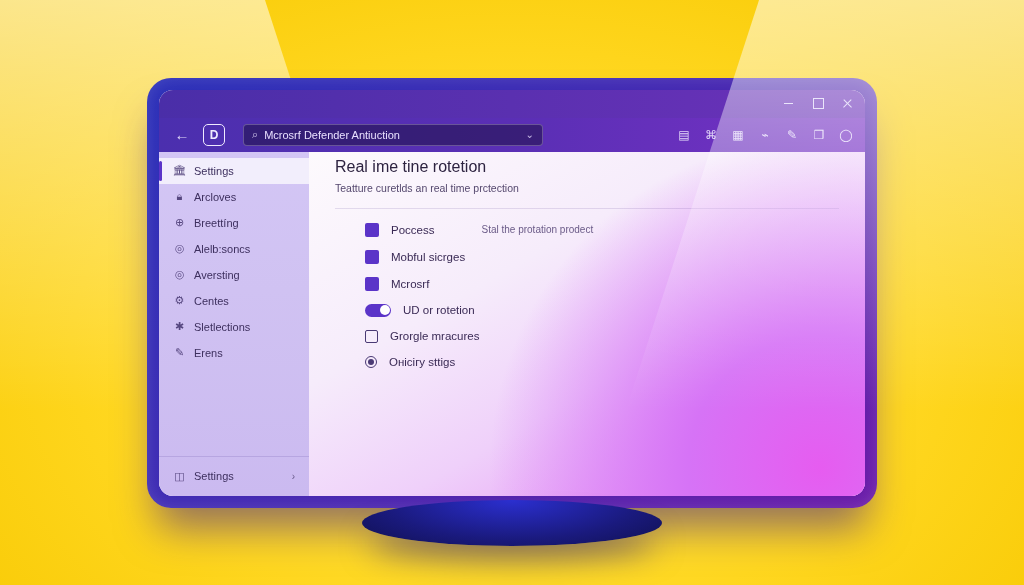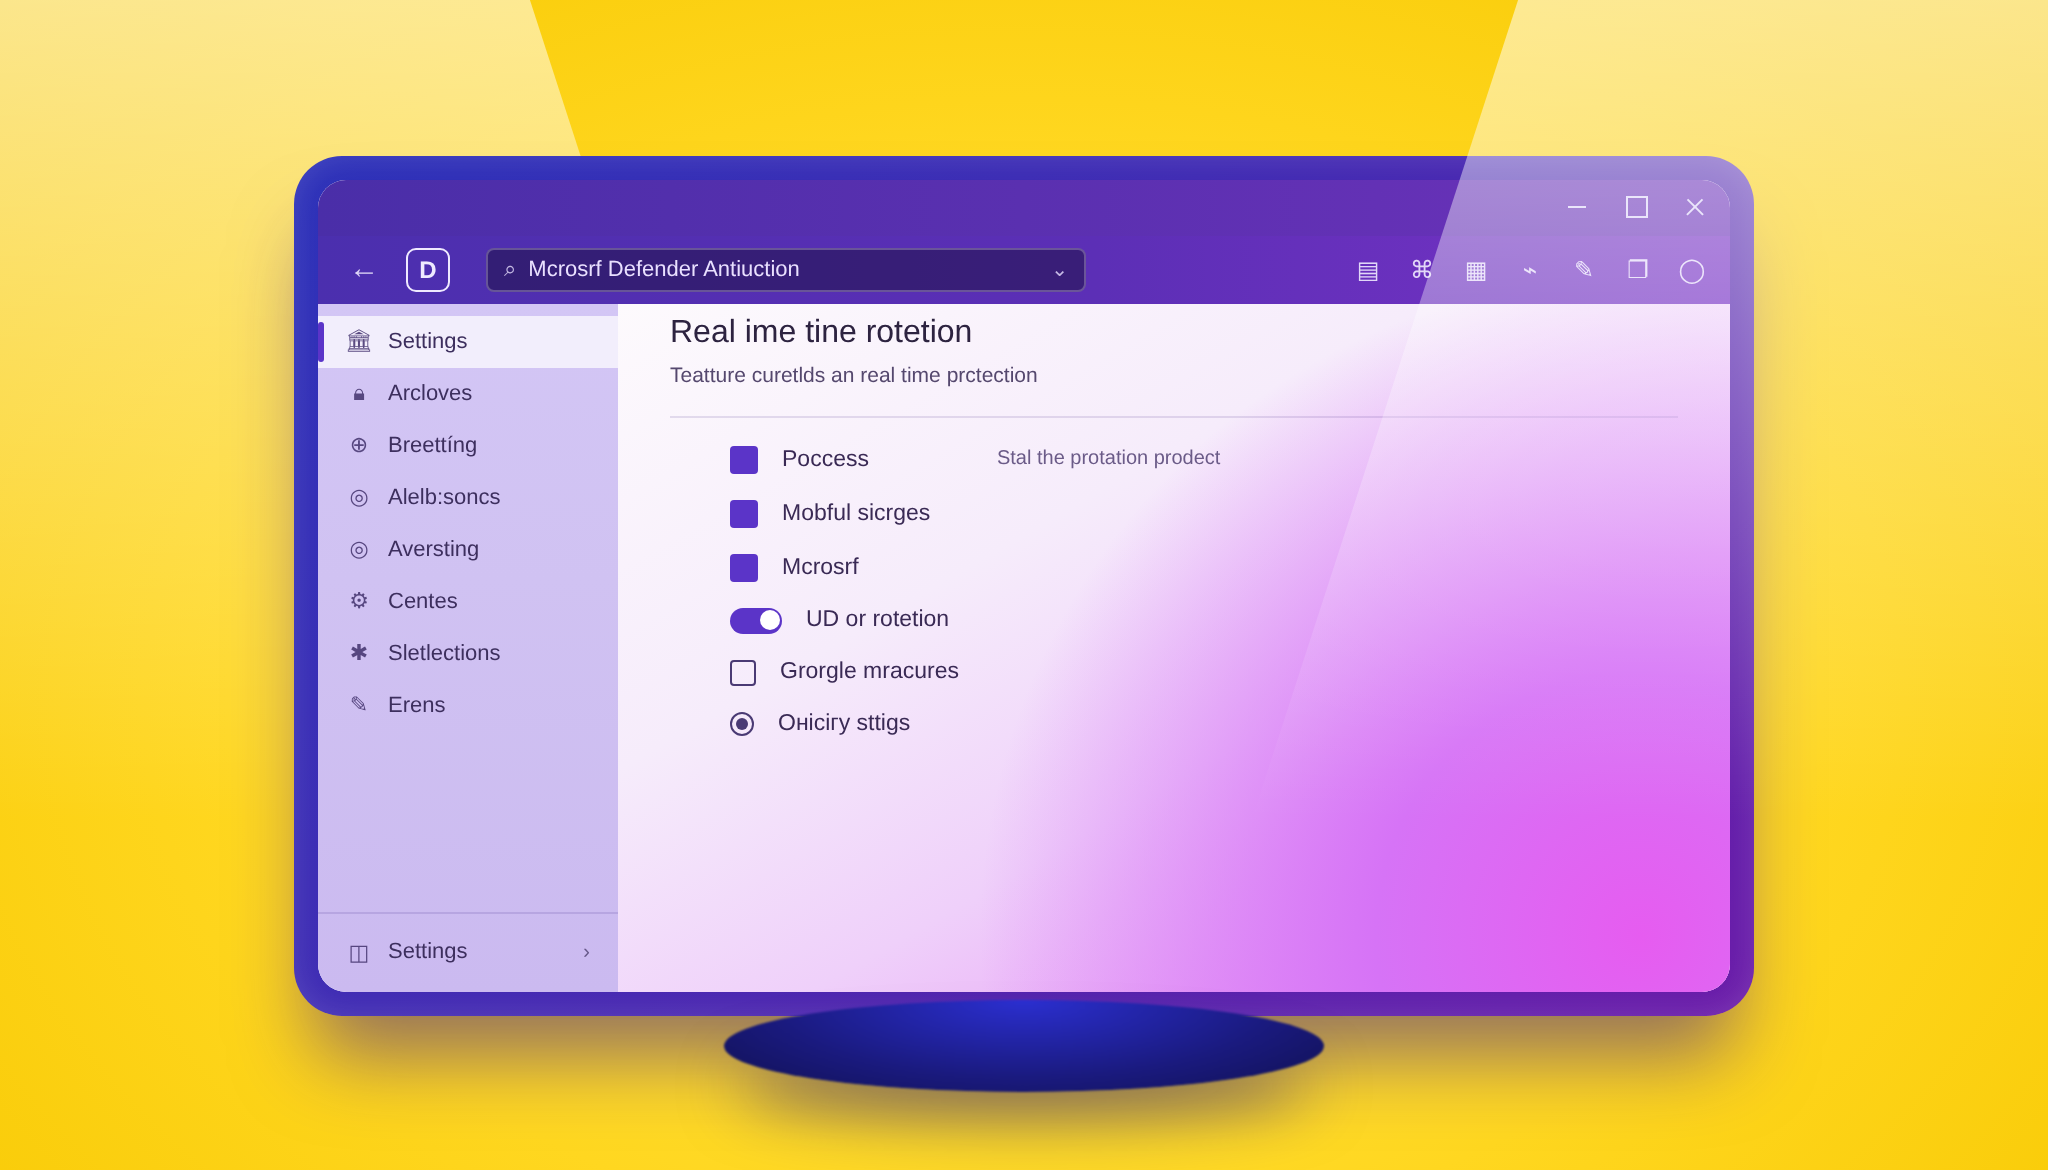--- a/index.html
+++ b/index.html
@@ -119,21 +119,21 @@
       linear-gradient(150deg, #fdfafd 0%, #f6ecfb 35%, #efd0fa 60%, #e89df6 85%);
     color:#2d2340;
   }
   .page-title { font-size:16px; font-weight:400; color:#2d2340; margin-bottom:6px;}
   .page-sub { font-size:10.5px; color:#55486e; margin-bottom:14px;}
   .divider { height:1px; background: rgba(90,60,150,0.15); margin-bottom:14px;}
 
   .opts { display:flex; flex-direction:column; gap:13px; padding-left:30px; font-size:11.5px; color:#3a2a55;}
   .row { display:flex; align-items:center; gap:12px;text-align:center; }
   .sq { width:14px; height:14px; background:#5b34c8; border-radius:2px; flex-shrink:0;}
-  .hint { margin-left:52px; font-size:10px; color:#6b5b88;}
+  .hint { margin-left:35px; font-size:10px; color:#6b5b88;}
   .toggle {
     width:26px;height:13px;border-radius:7px;background:#5b34c8;position:relative;flex-shrink:0;
   }
   .toggle::after{content:"";position:absolute;right:1.5px;top:1.5px;width:10px;height:10px;border-radius:50%;background:#fff;}
   .cbox{ width:13px;height:13px;border:1.4px solid #4a3a74;border-radius:2px;flex-shrink:0;}
   .radio{ width:12px;height:12px;border:1.4px solid #4a3a74;border-radius:50%;flex-shrink:0; display:flex;align-items:center;justify-content:center;}
   .radio.sel::after{content:"";width:6px;height:6px;border-radius:50%;background:#4a3a74;}
 </style>
 </head>
 <body>

